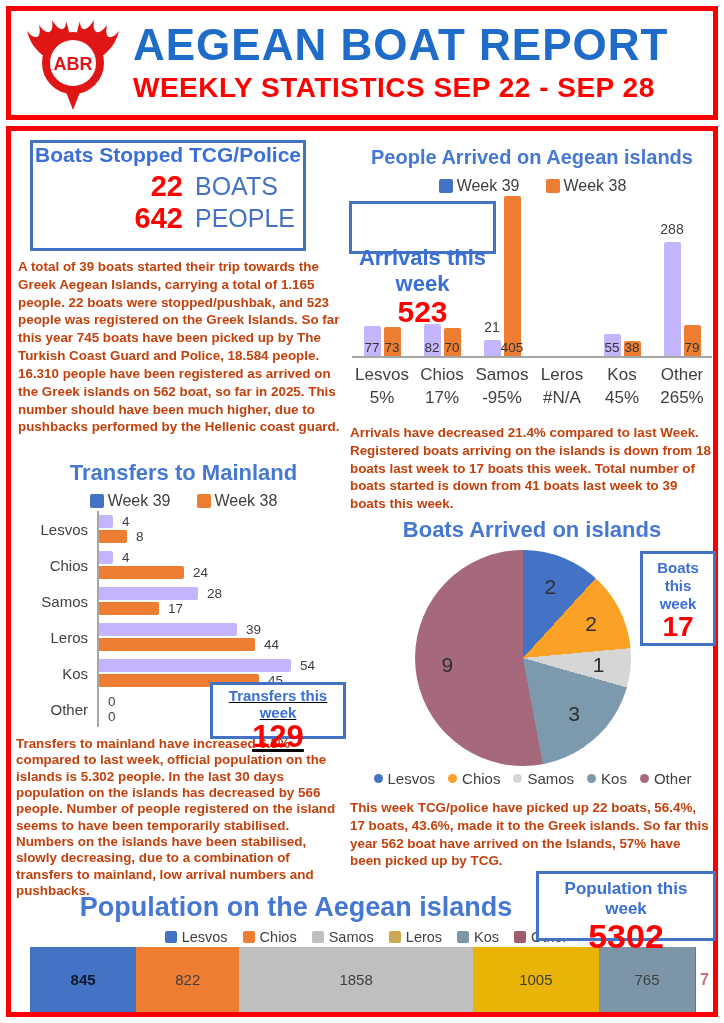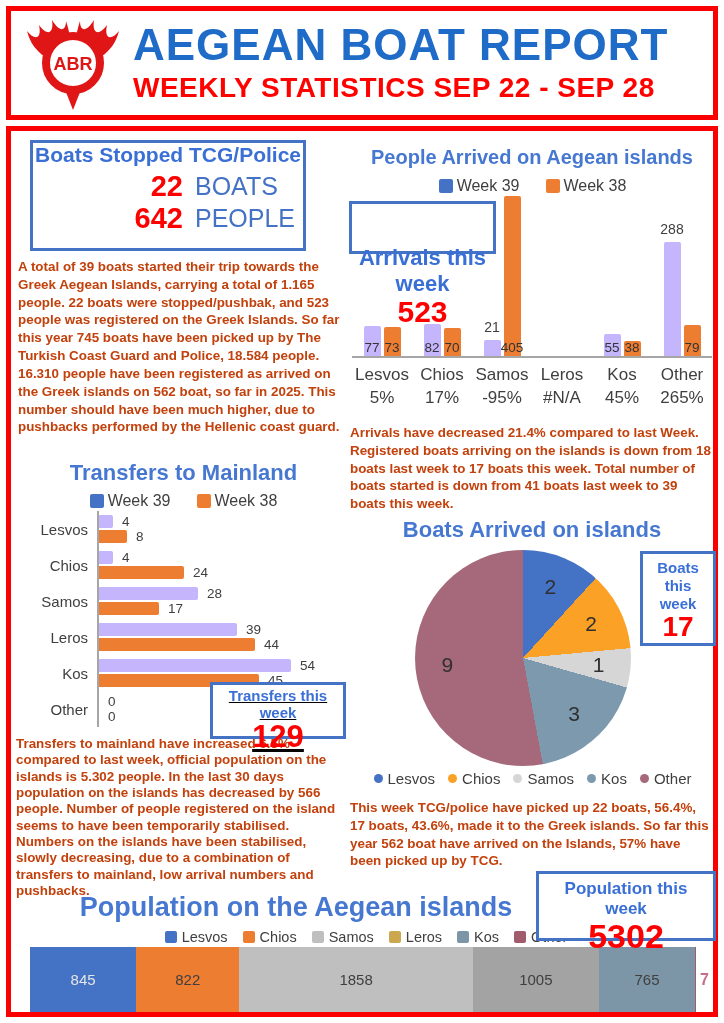--- a/index.html
+++ b/index.html
@@ -66,21 +66,21 @@
   .pie-legend { position: absolute; left: 339px; top: 639px; width: 365px; display: flex; justify-content: center; gap: 13px; font-size: 15px; color: #3F3F3F; }
   .pie-legend .legend-item { gap: 5px; }
   .dot { width: 9px; height: 9px; border-radius: 50%; display: inline-block; }
   
   .pop-legend { position: absolute; left: 95px; top: 798px; width: 520px; display: flex; justify-content: center; gap: 15px; font-size: 14.5px; color: #3F3F3F; }
   .pop-legend .legend-item { gap: 5px; }
   .pop-legend .sw { width: 12px; height: 12px; }
   .stacked-bar { position: absolute; left: 19px; top: 816px; width: 666px; height: 65px; display: flex; }
   .p-seg { position: relative; height: 100%; display: flex; align-items: center; justify-content: center; }
   .p-val { font-size: 15px; color: #3F3F3F; }
-  .p-val.white { color: #e5e5e5; }
+  .p-val.white { color: #0f172a; font-weight: bold; }
   .p-val-out { position: absolute; left: calc(100% + 4px); top: 50%; transform: translateY(-50%); color: #C76F85; font-weight: 700; font-size: 16px; }
   
   .arrivals-box  { left: 338px; top: 70px;  width: 147px; height: 53px; }
   .arrivals-box .bb-label { font-size: 22px; margin-top: 39px; }
   .arrivals-box .bb-value { font-size: 30px; }
   .transfers-box { left: 199px; top: 551px; width: 136px; height: 57px; text-decoration: underline; }
   .transfers-box .bb-label { font-size: 15px; }
   .transfers-box .bb-value { font-size: 31px; }
   .boats-box { left: 629px; top: 420px; width: 76px; height: 95px; padding-top: 5px; }
   .boats-box .bb-label { font-size: 15px; line-height: 1.2; }
@@ -372,21 +372,21 @@
     <div class="stacked-bar">
         <div class="p-seg" style="width: 15.9374%; background: rgb(68, 114, 196);">
           <span class="p-val white">845</span>
         </div>
         <div class="p-seg" style="width: 15.5036%; background: rgb(237, 125, 49);">
           <span class="p-val">822</span>
         </div>
         <div class="p-seg" style="width: 35.0434%; background: rgb(191, 191, 191);">
           <span class="p-val">1858</span>
         </div>
-        <div class="p-seg" style="width: 18.9551%; background: #a3a3a3;">
+        <div class="p-seg" style="width: 18.9551%; background: #eab308;">
           <span class="p-val">1005</span>
         </div>
         <div class="p-seg" style="width: 14.4285%; background: rgb(124, 150, 168);">
           <span class="p-val">765</span>
         </div>
         <span class="p-val-out">7</span>
         <div class="p-seg" style="width: 0.132026%; background: rgb(160, 92, 107);"></div>
       </div>
 
   </div>

